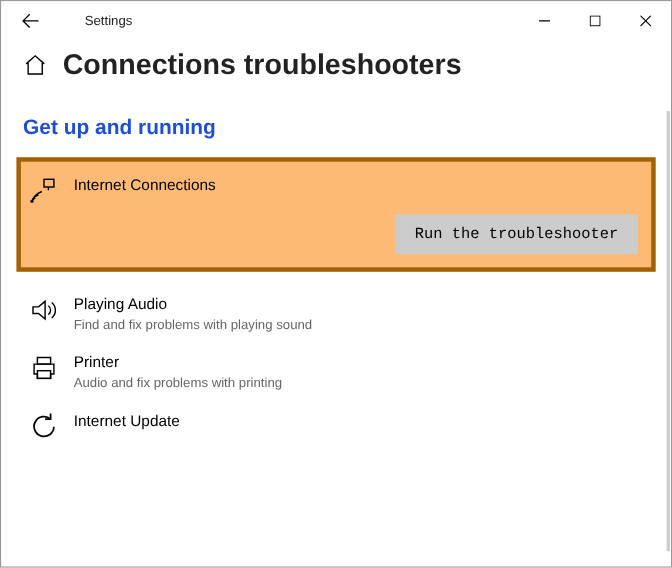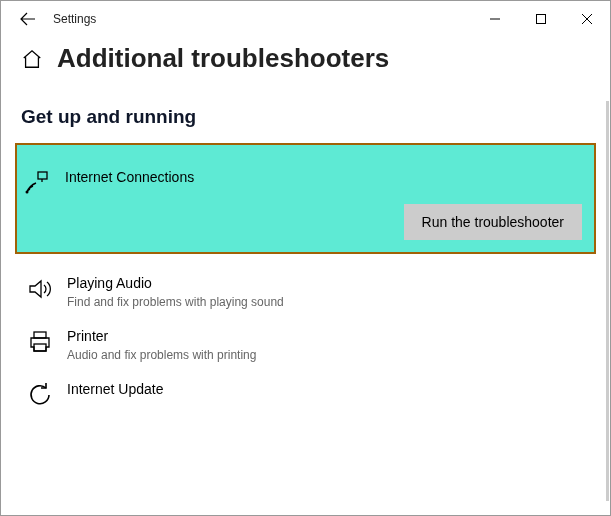--- a/index.html
+++ b/index.html
@@ -14,20 +14,21 @@
       height: 516px;
       border: 1px solid #999;
       position: relative;
       overflow: hidden;
     }
     .titlebar {
       display: flex;
       align-items: center;
       height: 36px;
       padding-left: 12px;
+      gap: 24px;
     }
     .titlebar .back {
       width: 30px;
       height: 30px;
       display: flex;
       align-items: center;
       justify-content: center;
       font-size: 18px;
     }
     .titlebar .title {
@@ -68,31 +69,31 @@
       color: #222;
     }
     .content {
       padding: 0 20px;
     }
     .section-title {
       font-size: 19px;
       font-weight: 600;
       margin-top: 22px;
       margin-bottom: 15px;
-      color: #0f172a;
+      color: #1d4ed8;
     }
     .troubleshooter-card {
       display: flex;
       padding: 8px 0 8px 6px;
       align-items: flex-start;
     }
     .troubleshooter-card.expanded {
-      background: #5eead4;
-      border: 2px solid #a16207;
-      padding: 23px 12px 12px 8px;
+      background: #fdba74;
+      border: 4px solid #a16207;
+      padding: 12px 12px 12px 8px;
       margin-left: -6px;
       margin-right: -6px;
     }
     .troubleshooter-card .t-icon {
       width: 26px;
       height: 26px;
       margin-right: 14px;
       margin-top: 2px;
       flex-shrink: 0;
     }
@@ -116,21 +117,21 @@
       display: flex;
       justify-content: flex-end;
       margin-top: 18px;
     }
     .run-btn {
       background: #cccccc;
       border: none;
       padding: 10px 18px;
       font-size: 14px;
       color: #000;
-      font-family: Liberation Sans, sans-serif;
+      font-family: Liberation Mono, monospace;
     }
     .scrollbar-track {
       position: absolute;
       top: 100px;
       right: 1px;
       width: 3px;
       height: 400px;
       background: #ccc;
     }
   </style>
@@ -162,21 +163,21 @@
     </div>
   </div>
 </div>
 
 <div class="header">
   <span class="home-icon">
     <svg width="22" height="22" viewBox="0 0 24 24">
         <path d="M3 11 L12 3 L21 11 M5 10 L5 21 L19 21 L19 10" stroke="#000" stroke-width="1.4" fill="none"></path>
       </svg>
   </span>
-  <div class="page-title">Additional troubleshooters</div>
+  <div class="page-title">Connections troubleshooters</div>
 </div>
 
 <div class="content">
   <div class="section-title">Get up and running</div>
 
   <div class="troubleshooter-card expanded">
     <span class="t-icon">
       <svg width="26" height="26" viewBox="0 0 26 26">
         <path d="M2 22 A16 16 0 0 1 11 13 M2 22 A10 10 0 0 1 8 16 M2 22 A5 5 0 0 1 5 19" stroke="#000" stroke-width="1.5" fill="none"></path>
         <circle cx="2" cy="22" r="1.5" fill="#000"></circle>

